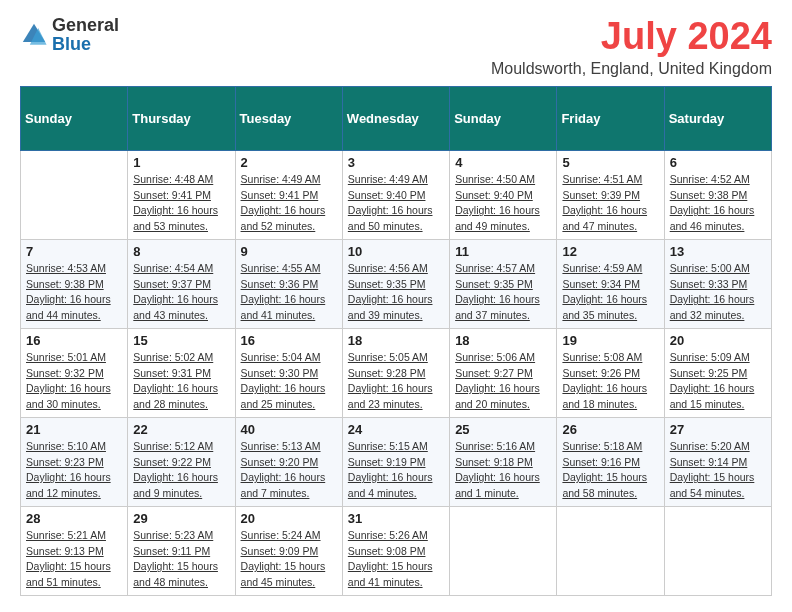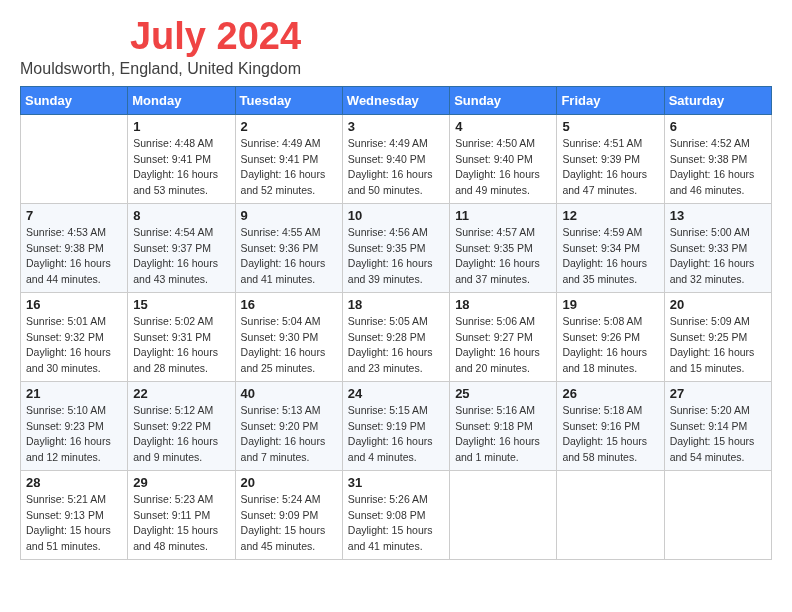--- a/index.html
+++ b/index.html
@@ -51,23 +51,23 @@
       color: #404040;
       margin-top: 2px;
     }
     .calendar-table {
       width: 100%;
       border-collapse: collapse;
       margin-top: 8px;
       font-size: 11px;
     }
     .calendar-table thead tr th {
-      background-color: #3b82f6;
+      background-color: #0f766e;
       color: #fff;
-      padding: 6px 4px;
+      padding: 24px 4px;
       text-align: left;
       font-size: 13px;
       font-weight: bold;
       border: 1px solid #2e6da4;
     }
     .calendar-table tbody tr td {
       border: 1px solid #ccc;
       vertical-align: top;
       padding: 4px 5px;
       width: calc(100% / 7);
@@ -81,40 +81,55 @@
       font-weight: bold;
       font-size: 13px;
       color: #222;
       display: block;
       margin-bottom: 2px;
     }
     .day-info {
       color: #333;
       font-size: 10.5px;
       line-height: 1.5;
+      text-decoration: underline;
     }
     .empty-cell {
       background: #f9f9f9;
     }
   </style>
 </head>
 <body>
 
 <div class="header-top">
+  <div class="logo">
+    <svg class="logo-icon" viewBox="0 0 40 40" xmlns="http://www.w3.org/2000/svg">
+      <polygon points="20,4 36,30 4,30" fill="#1a6fad" opacity="0.85"></polygon>
+      <polygon points="26,10 38,34 14,34" fill="#3a9fd5" opacity="0.7"></polygon>
+    </svg>
+    <div>
+      <div style="line-height:1.1">
+        <span class="logo-text-general">General</span>
+      </div>
+      <div style="line-height:1.1">
+        <span class="logo-text-blue">Blue</span>
+      </div>
+    </div>
+  </div>
   <div class="title-block">
     <div class="month-title">July 2024</div>
     <div class="location-title">Mouldsworth, England, United Kingdom</div>
   </div>
 </div>
 
 <table class="calendar-table">
   <thead>
     <tr>
     <th>Sunday</th>
-        <th>Monday</th>
+        <th>Thursday</th>
         <th>Tuesday</th>
         <th>Wednesday</th>
         <th>Sunday</th>
         <th>Friday</th>
         <th>Saturday</th>
       </tr>
   </thead>
   <tbody id="calendar-body">
   <tr>
         <td class="empty-cell"></td>

